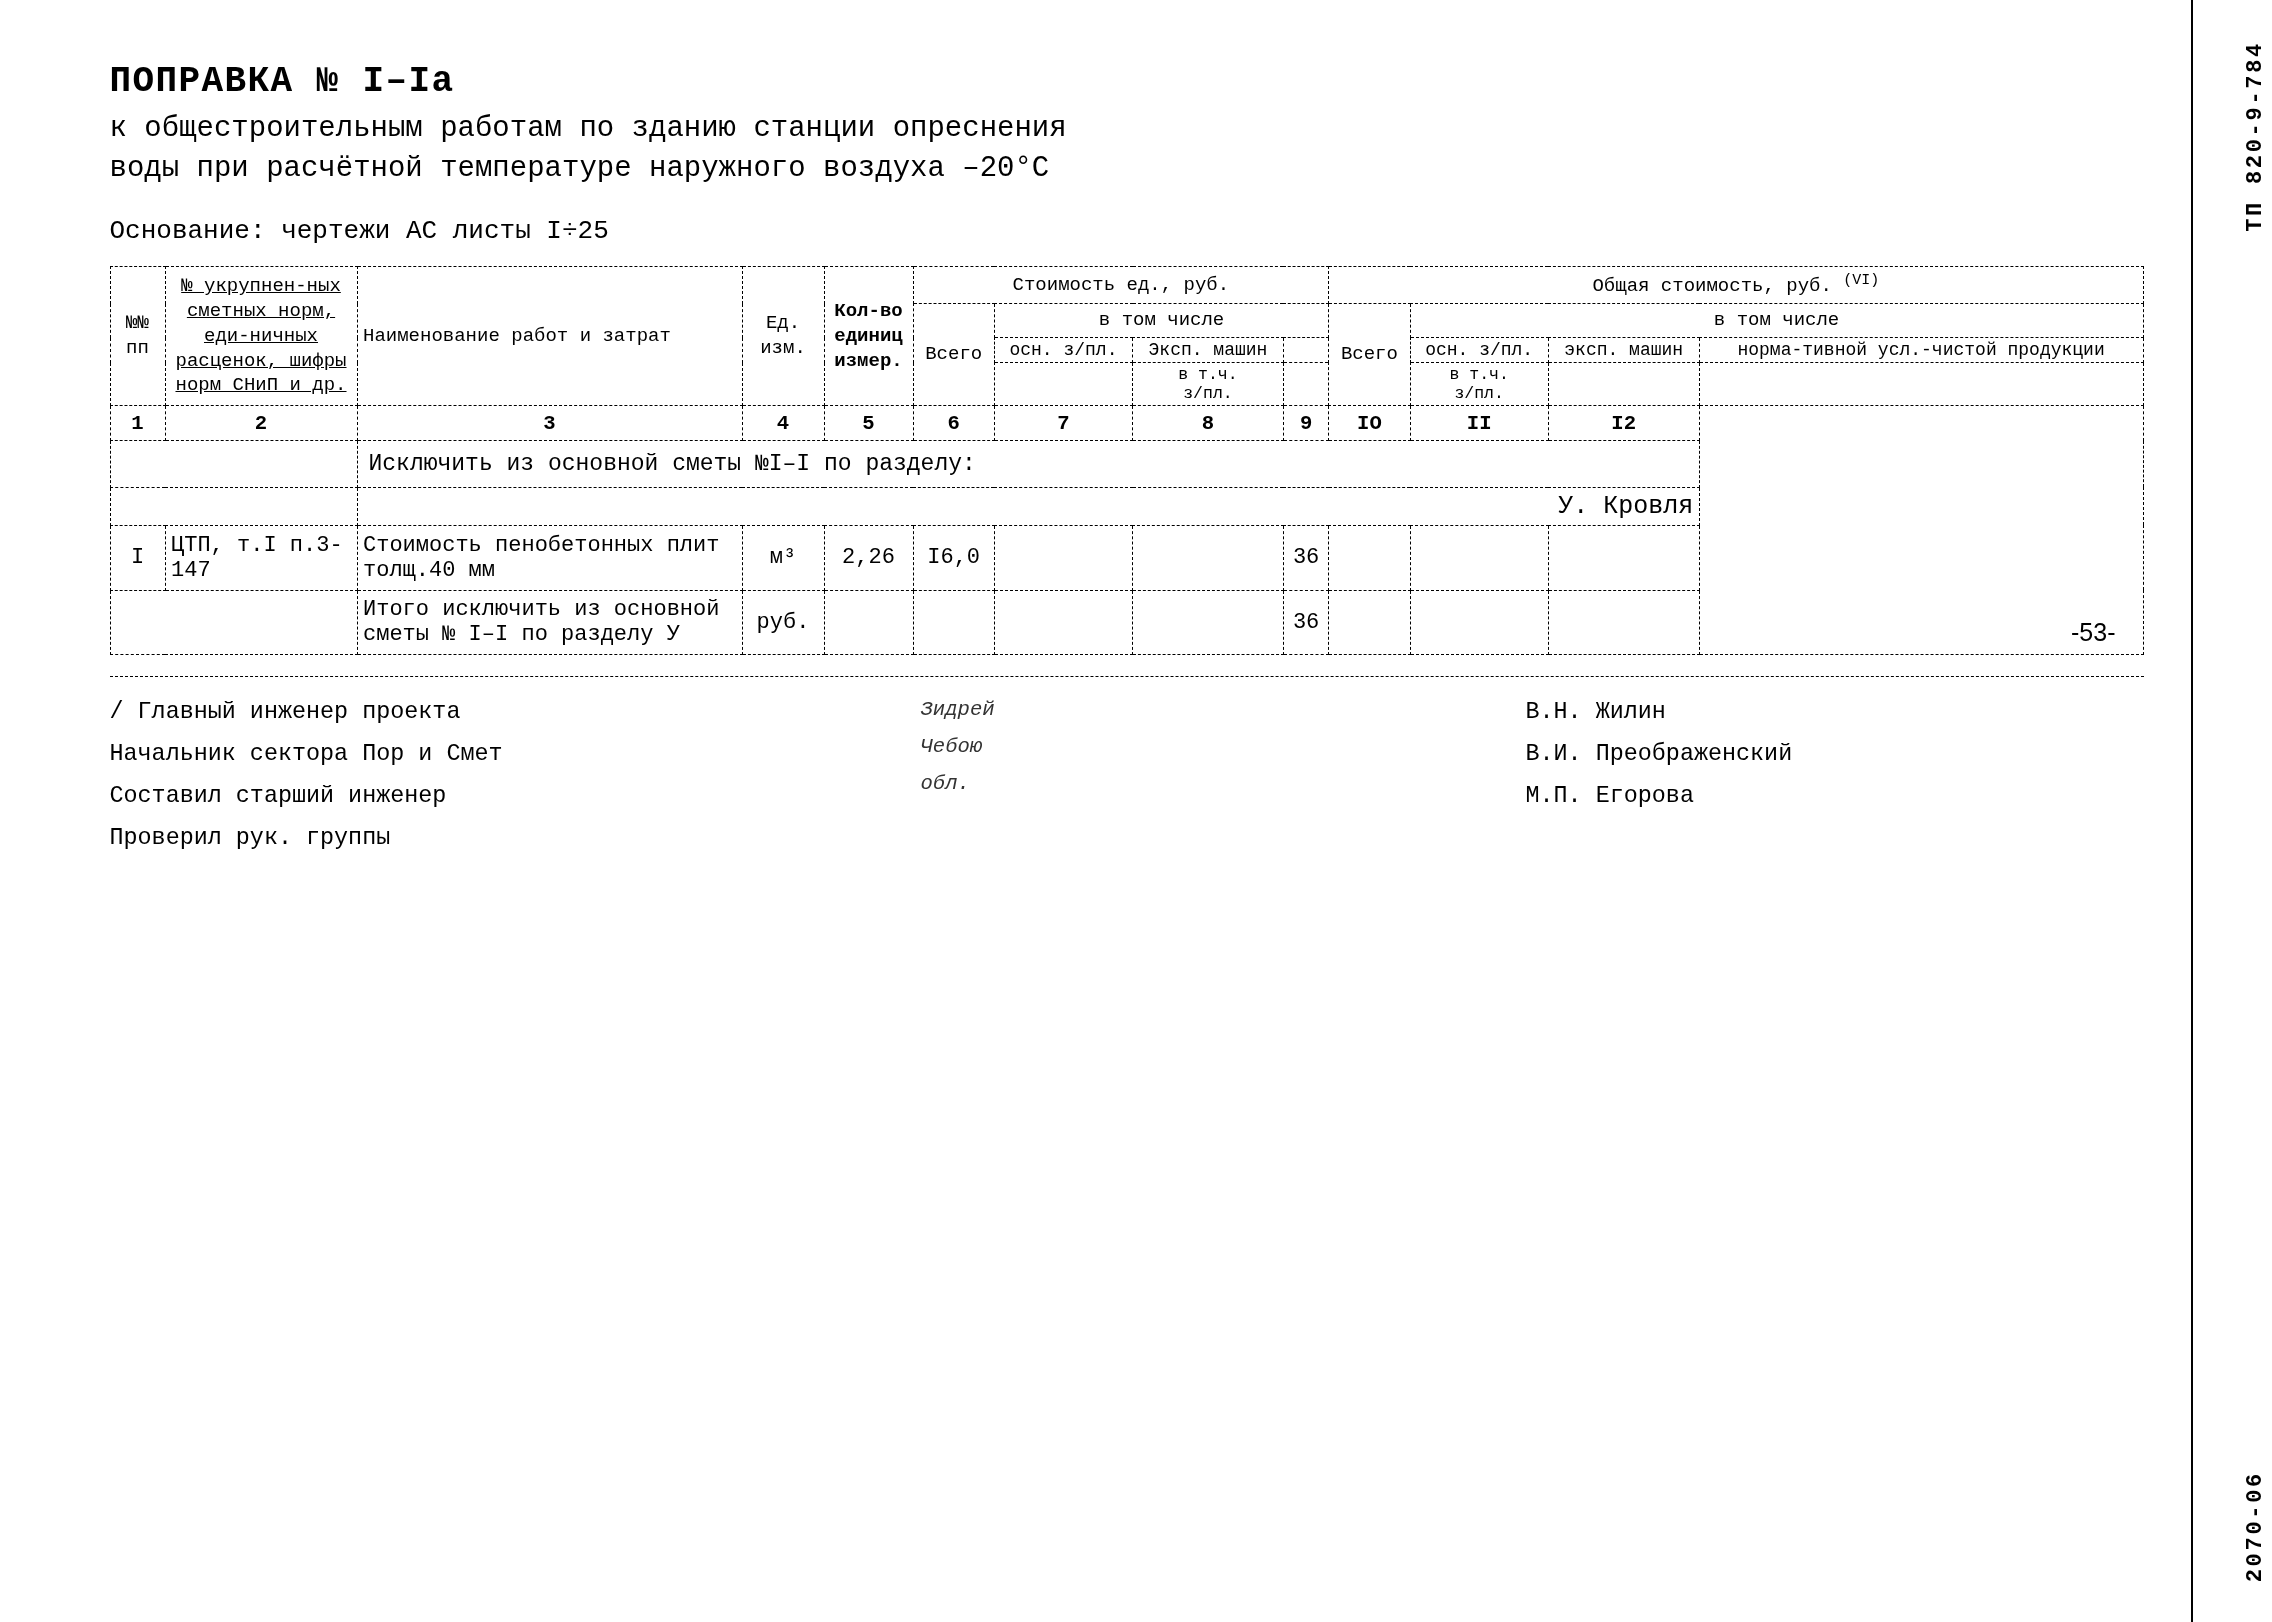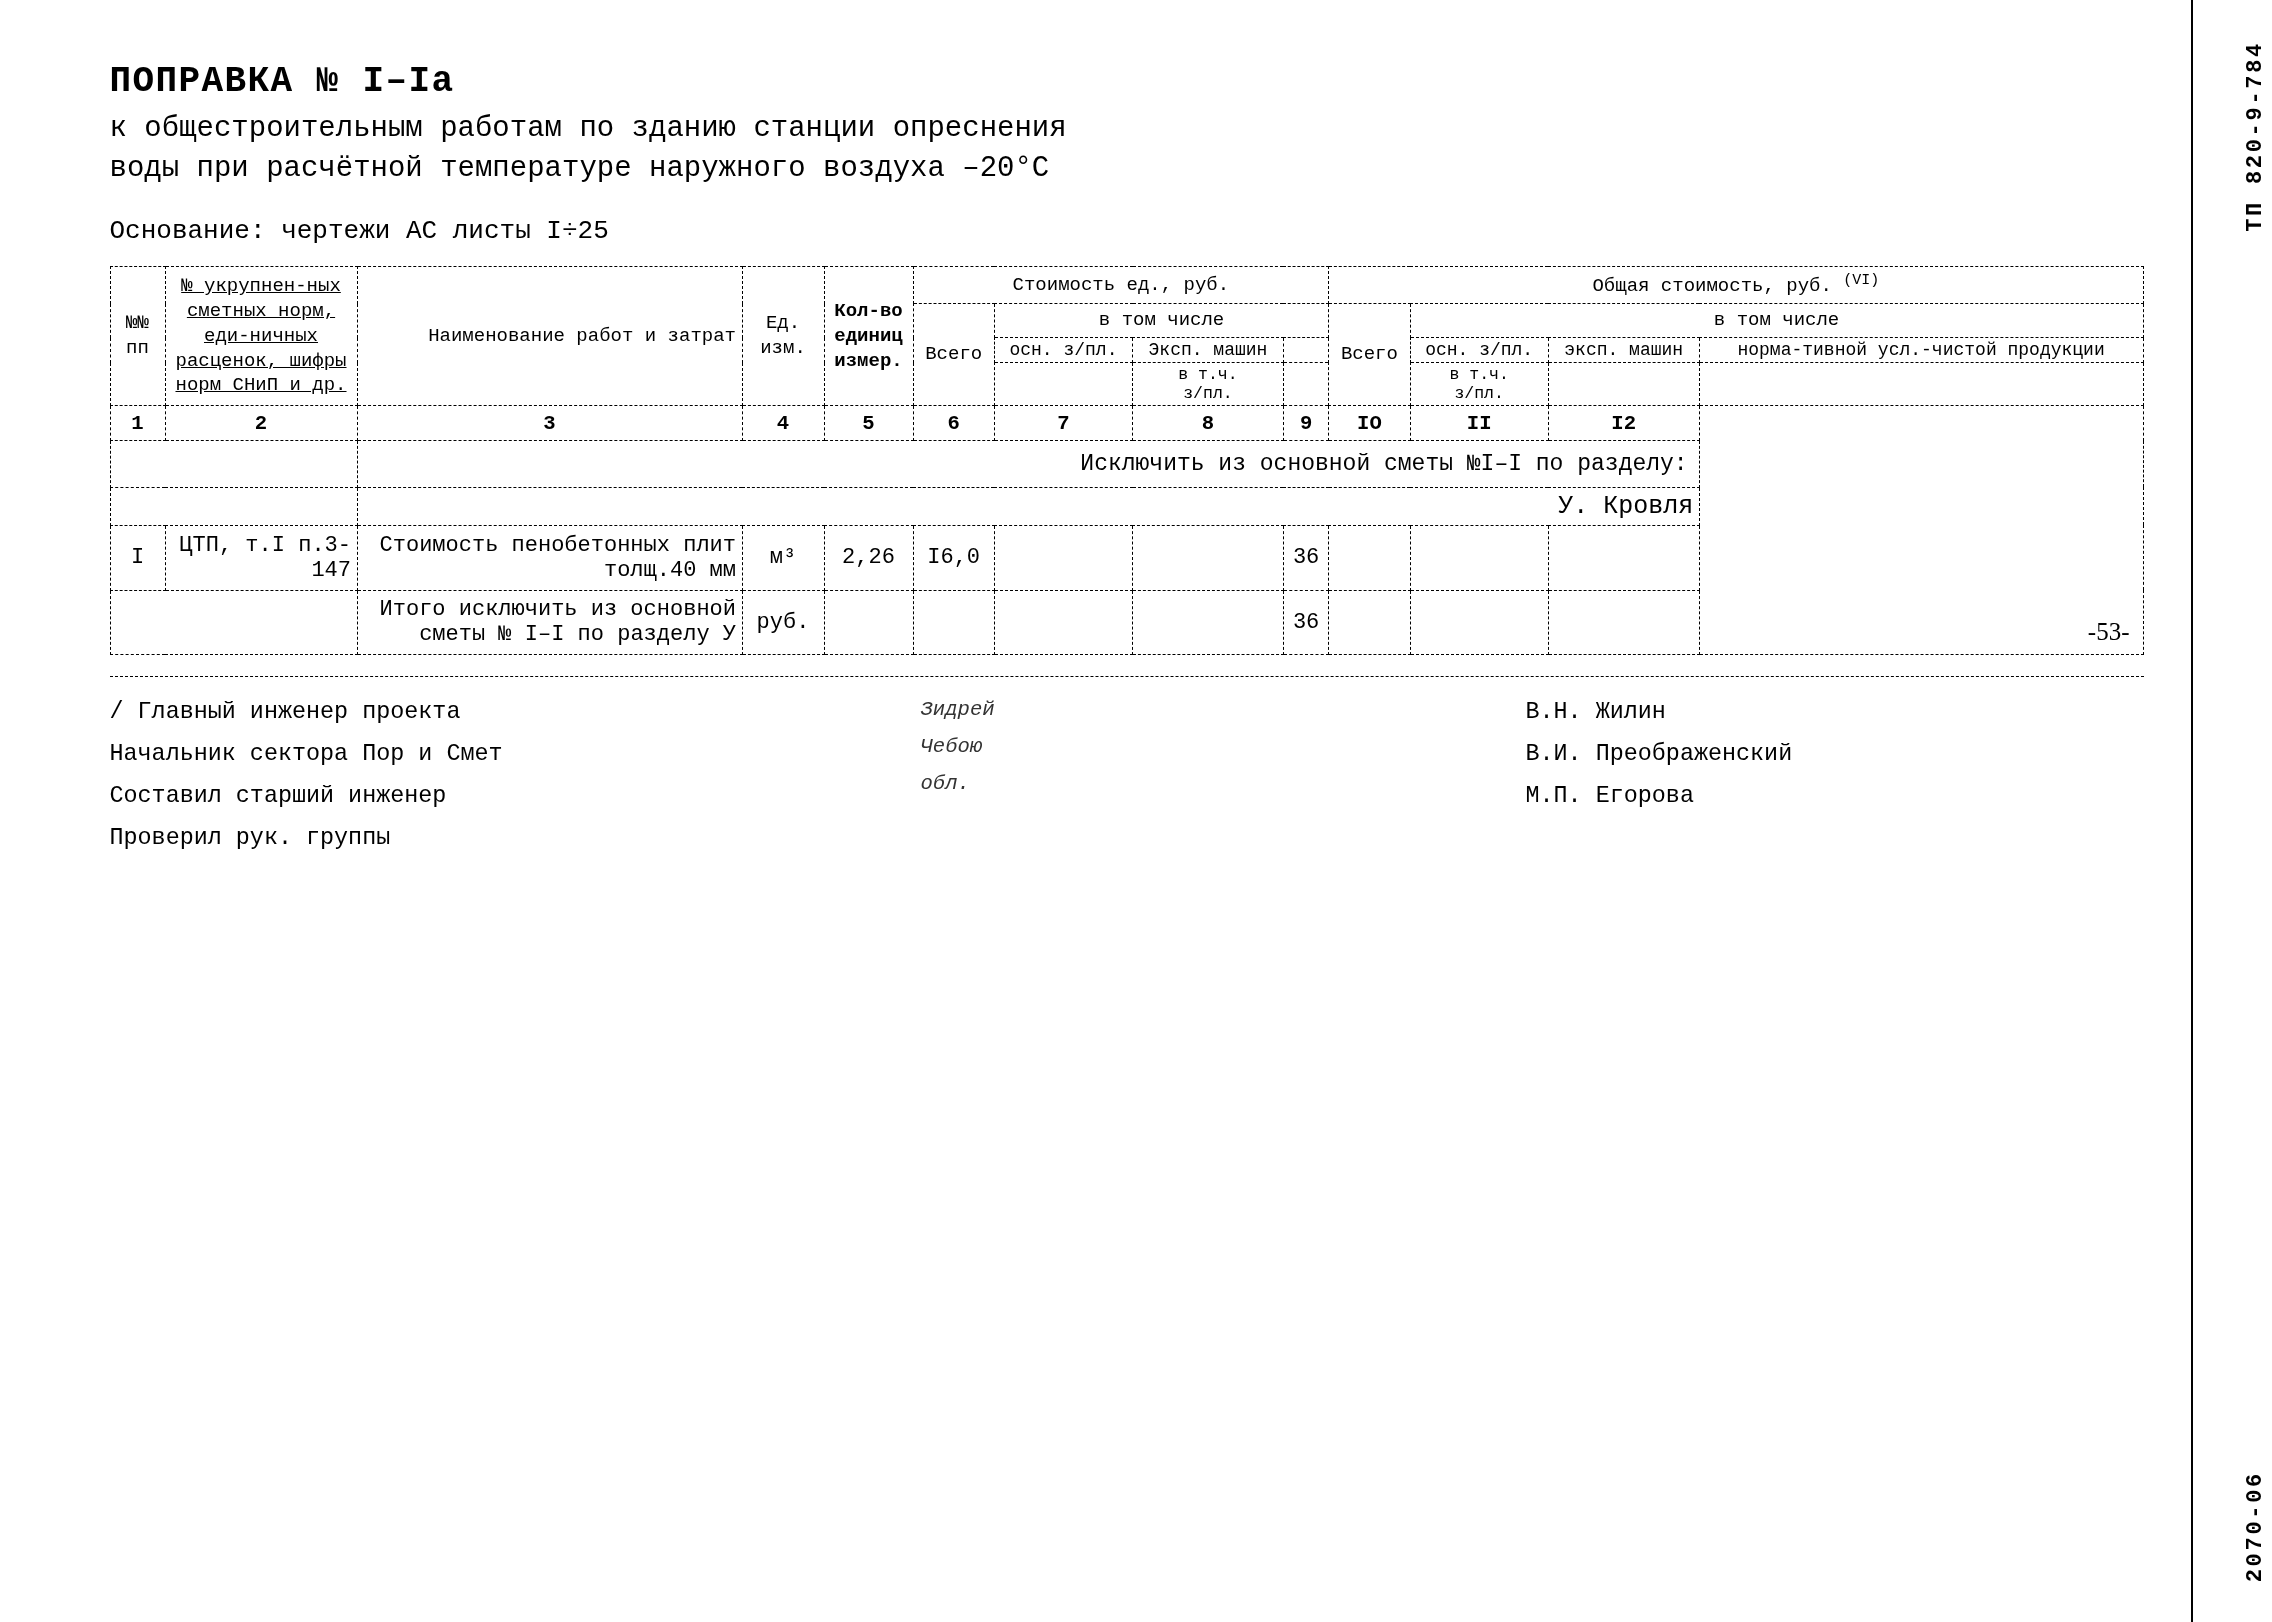--- a/index.html
+++ b/index.html
@@ -104,21 +104,21 @@
     }
 
     .main-table td, .main-table th {
       border: 1px dashed #000;
       padding: 4.1px 5.5px;
       vertical-align: top;
       text-align: center;
     }
 
     .main-table .left-align {
-      text-align: right;
+      text-align: left;
     }
 
     .header-row-1 td {
       font-size: 19px;
       vertical-align: middle;
       line-height: 1.3;
     }
 
     .col-num { width: 55px; }
     .col-norms { width: 192px; text-decoration: underline; }
@@ -171,24 +171,24 @@
       font-size: 20.6px;
       color: #333;
     }
 
     .sig-right {
       width: 618px;
     }
 
     .minus-53 {
       position: absolute;
-      right: 89px;
+      right: 103px;
       top: 618px;
       font-size: 25px;
-      font-family: Liberation Serif, serif;
+      font-family: Liberation Sans, sans-serif;
       margin-left: 44px;
     }
 
     .table-wrapper {
       position: relative;
     }
 
     
     .cost-each-header {
       text-align: center;

